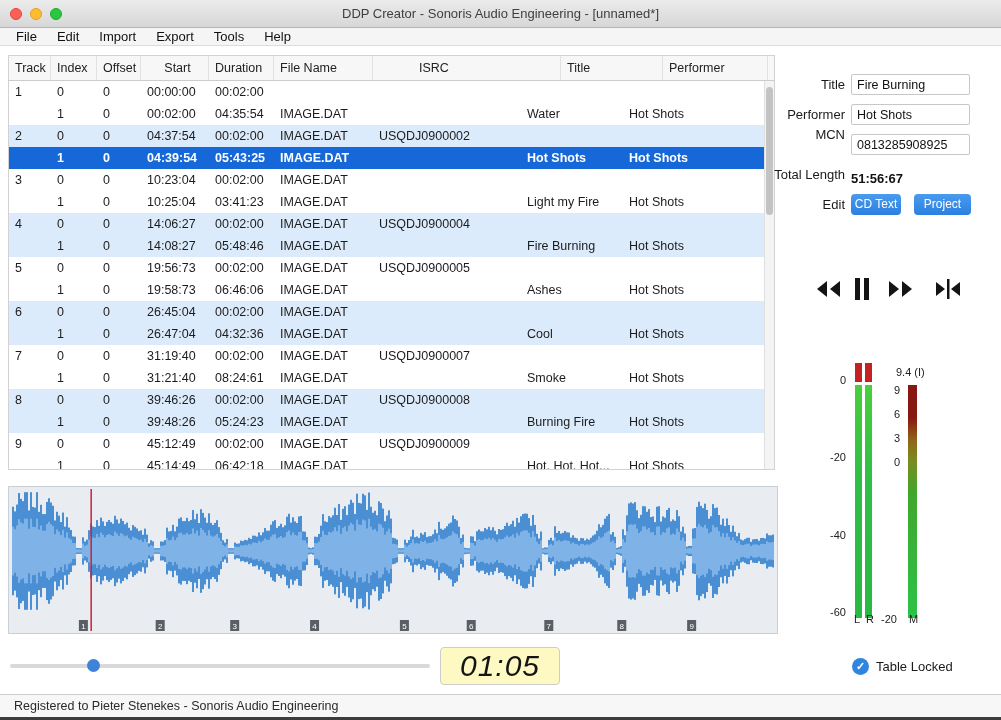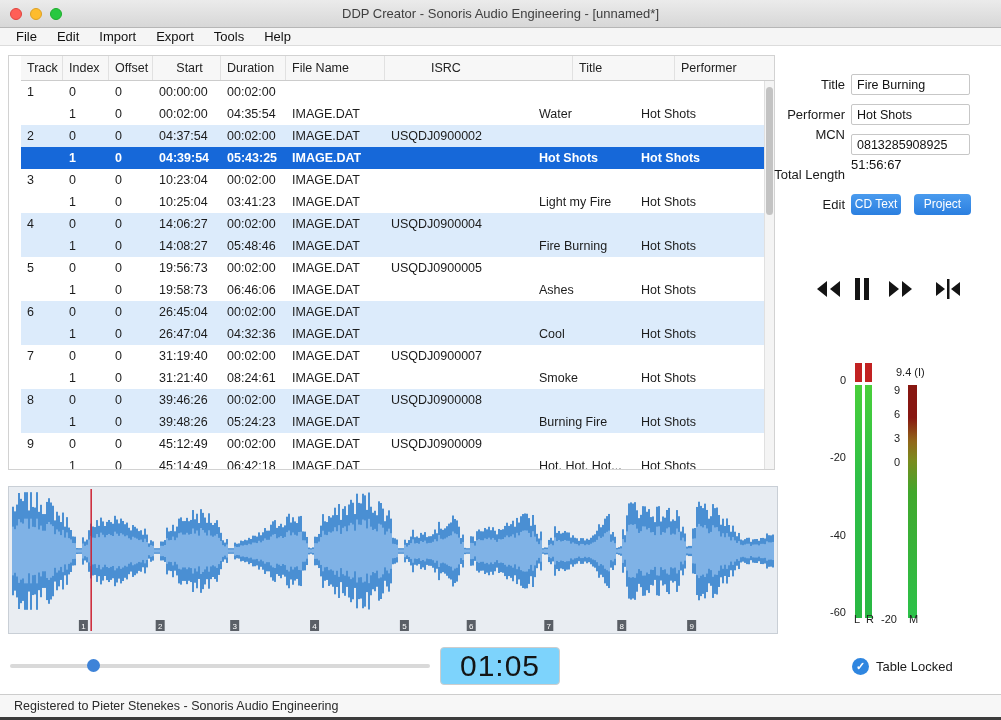--- a/index.html
+++ b/index.html
@@ -16,21 +16,21 @@
   .tl.green { background:#28c840; border:1px solid #1dad2b; }
   .win-title { text-align:center; line-height:27px; font-size:13px; color:#3f3f3f; }
 
   
   .menubar { position:absolute; top:28px; left:0; width:100%; height:18px;
     background:#f5f5f5; border-bottom:1px solid #dcdcdc; display:flex; padding-left:6px; }
   .menu-item { font-size:13px; color:#111; line-height:17px; padding:0 10px; }
 
   
   .table { position:absolute; left:8px; top:55px; width:767px; height:415px;
-    border:1px solid #d2d2d2; background:#fff; overflow:hidden;padding-left:12px; }
+    border:1px solid #d2d2d2; background:#fff; overflow:hidden; }
   .thead { display:flex; height:25px; background:#f7f7f7; border-bottom:1px solid #cccccc; width:767px; }
   .th { font-size:12.5px; color:#222; line-height:24px; padding-left:6px;
     border-right:1px solid #e1e1e1; overflow:hidden; white-space:nowrap; flex:0 0 auto; }
   .tbody { width:757px; }
   .tr { display:flex; height:22px; background:#fff; }
   .tr.shade { background:#dcebfb; }
   .tr.selected { background:#1668d9; }
   .tr.selected .td { color:#fff; font-weight:600; }
   .td { font-size:12.5px; color:#1c1c1c; line-height:22px; padding-left:6px;
     overflow:hidden; white-space:nowrap; flex:0 0 auto; }
@@ -68,22 +68,22 @@
   .waveform { position:absolute; left:8px; top:486px; width:770px; height:148px;
     background:#e9edf2; border:1px solid #c9cfd6; }
 
   
   .slider { position:absolute; left:10px; top:655px; width:420px; height:22px; }
   .slider-track { position:absolute; top:9px; left:0; width:100%; height:4px;
     background:#d9d9d9; border-radius:2px; }
   .slider-thumb { position:absolute; top:4px; width:13px; height:13px; border-radius:50%;
     background:#3e83d8; }
   .timebox { position:absolute; left:440px; top:647px; width:120px; height:38px;
-    background:#7dd3fc; border:1px solid #cdcdcd; border-radius:4px; text-align:center;
-    font-size:30px; line-height:36px; color:#141414; letter-spacing:1px; }
+    background:#fef9c3; border:1px solid #cdcdcd; border-radius:4px; text-align:center;
+    font-size:30px; line-height:36px; color:#141414; letter-spacing:1px;font-style:italic; }
 
   
   .table-locked { position:absolute; left:852px; top:658px; display:flex; align-items:center; gap:7px; }
   .check-circle { width:17px; height:17px; border-radius:50%; background:#2f86e0;
     color:#fff; font-size:11px; font-weight:bold; text-align:center; line-height:17px; }
   .table-locked-label { font-size:13px; color:#1a1a1a; }
 
   
   .statusbar { position:absolute; left:0; top:694px; width:100%; height:23px;
     background:#f7f7f7; border-top:1px solid #cdcdcd; }
@@ -349,21 +349,21 @@
   <div class="fld-label" style="top:74px;">Title</div>
   <input class="fld-input" style="top: 74px;" value="Fire Burning">
 
   <div class="fld-label" style="top:104px;">Performer</div>
   <input class="fld-input" style="top: 104px;" value="Hot Shots">
 
   <div class="fld-label" style="top:124px;">MCN</div>
   <input class="fld-input" style="top: 134px;" value="0813285908925">
 
   <div class="fld-label" style="top:164px;">Total Length</div>
-  <div class="static-val" style="top:154px;">51:56:67</div>
+  <div class="static-val" style="top:168px;font-weight:bold;">51:56:67</div>
 
   <div class="fld-label" style="top:194px;">Edit</div>
   <button class="btn" style="top:194px; left:851px; width:50px;">CD Text</button>
   <button class="btn" style="top:194px; left:914px; width:57px;">Project</button>
 
   <button class="transport-btn" style="left:815px;">
     <svg width="28" height="22" viewBox="0 0 28 22">
       <polygon points="12,3 12,19 2,11" fill="#141414"></polygon>
       <polygon points="25,3 25,19 15,11" fill="#141414"></polygon>
     </svg>

